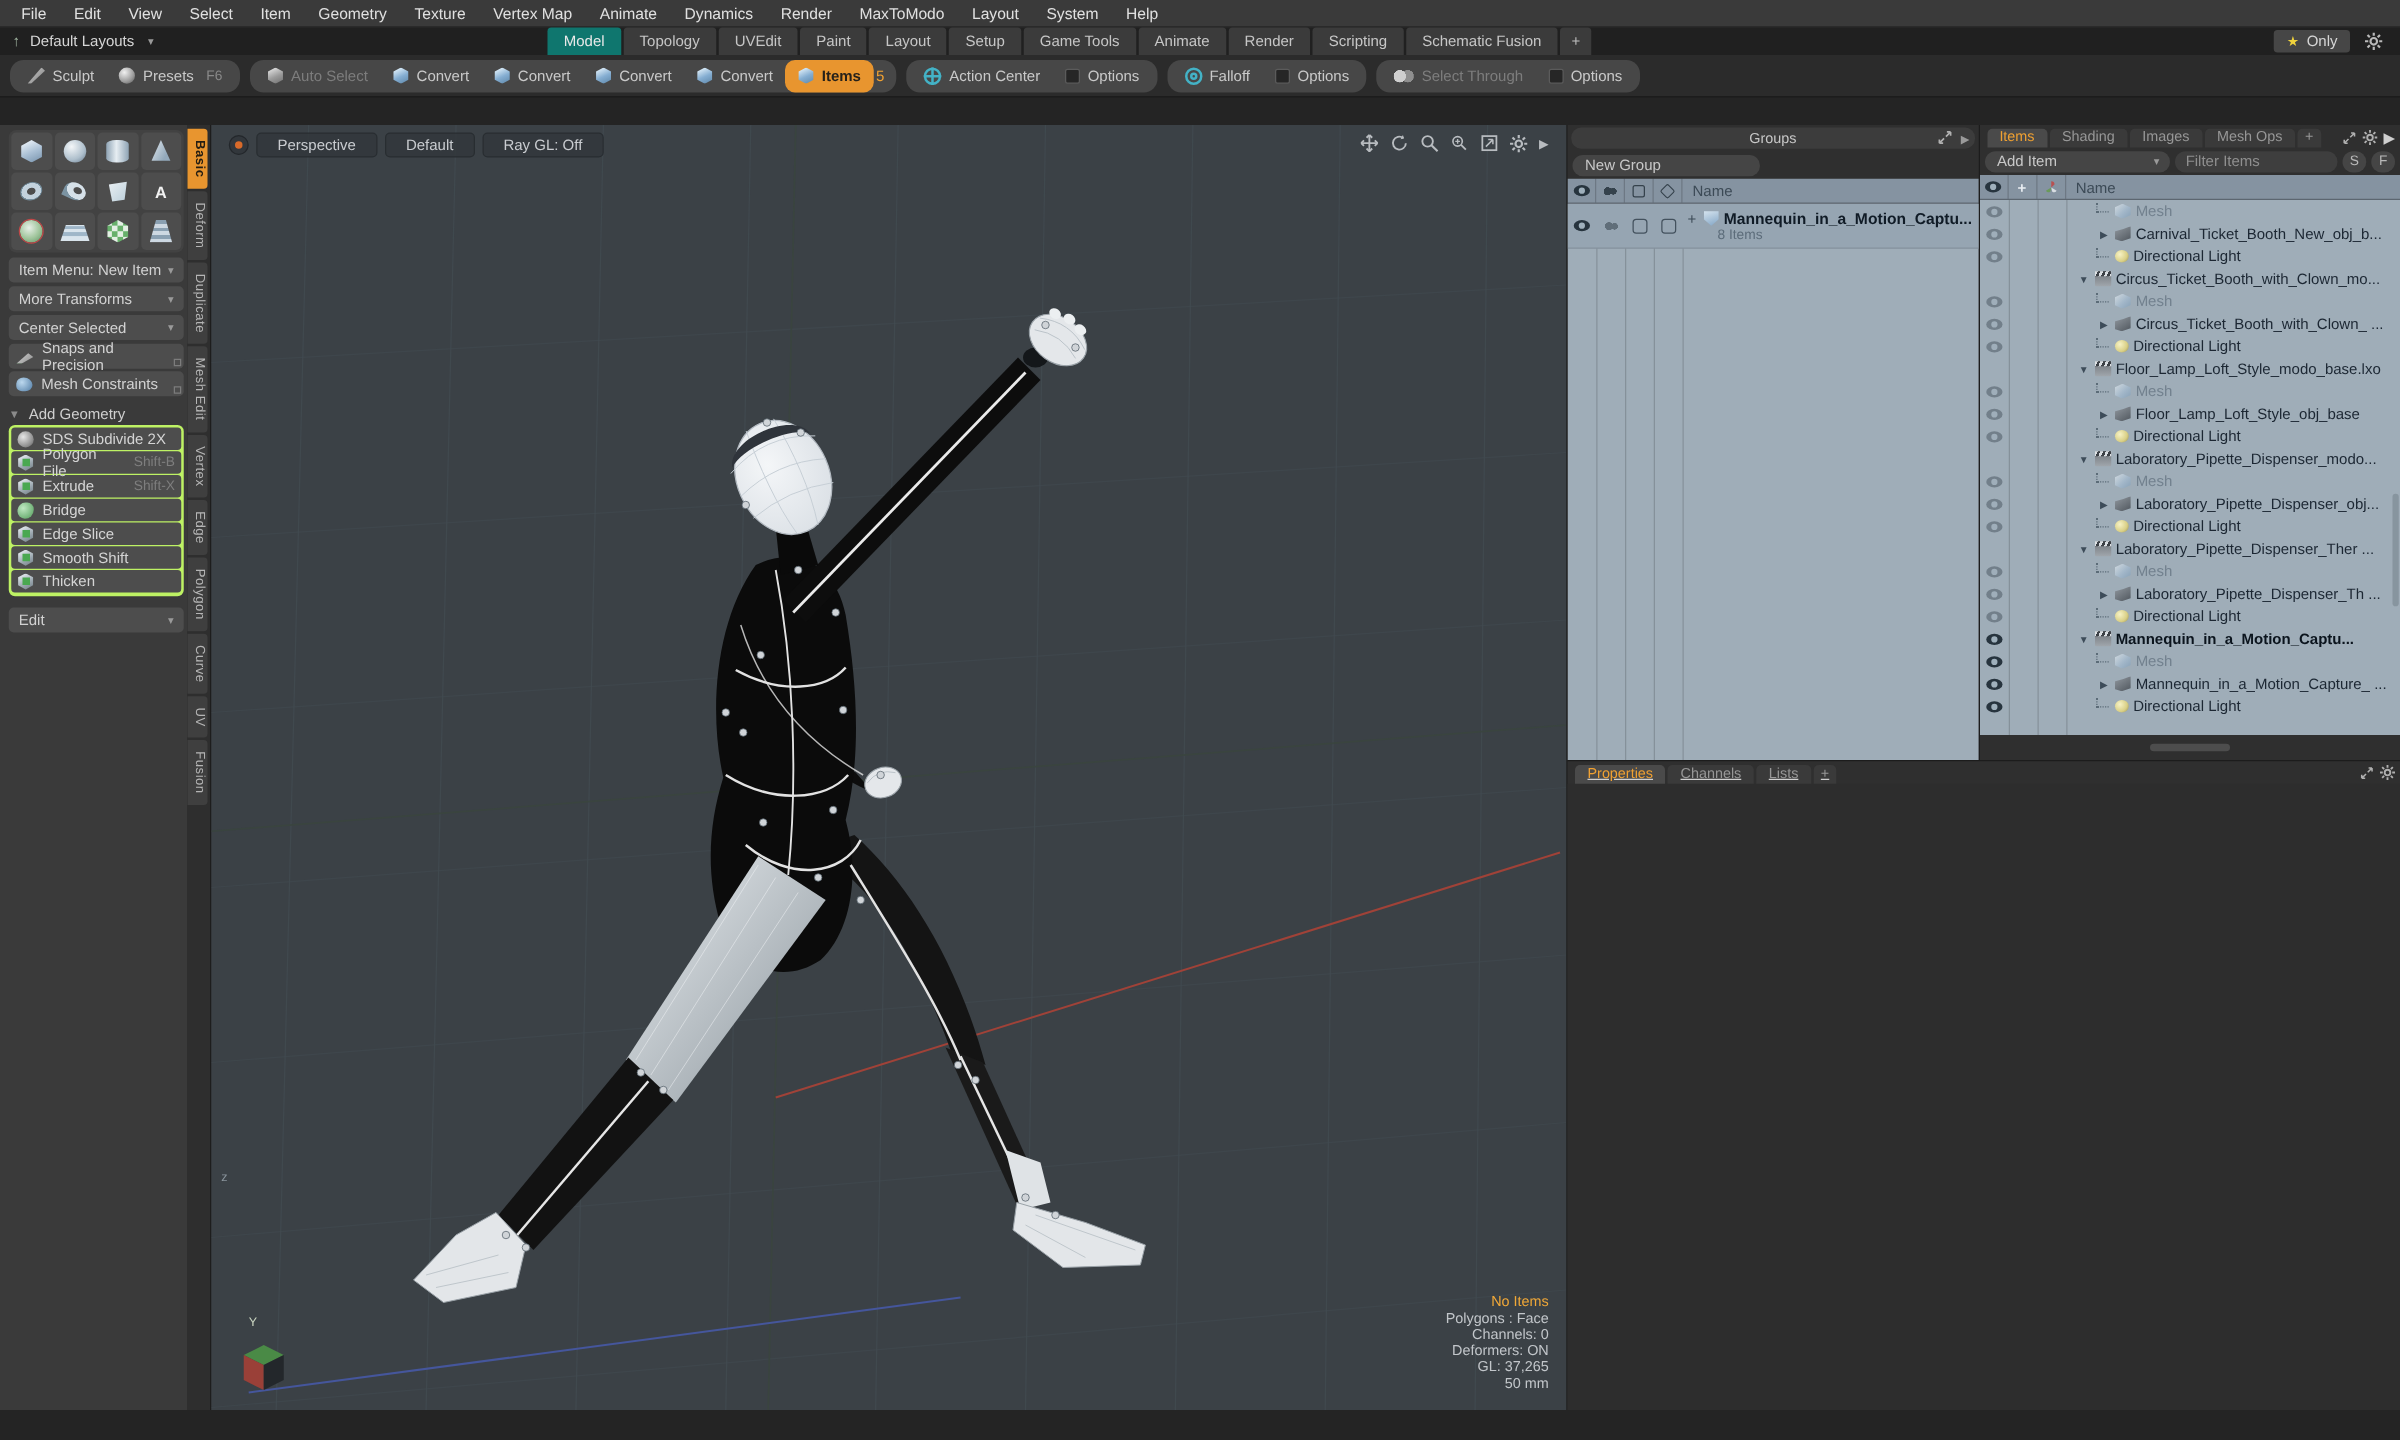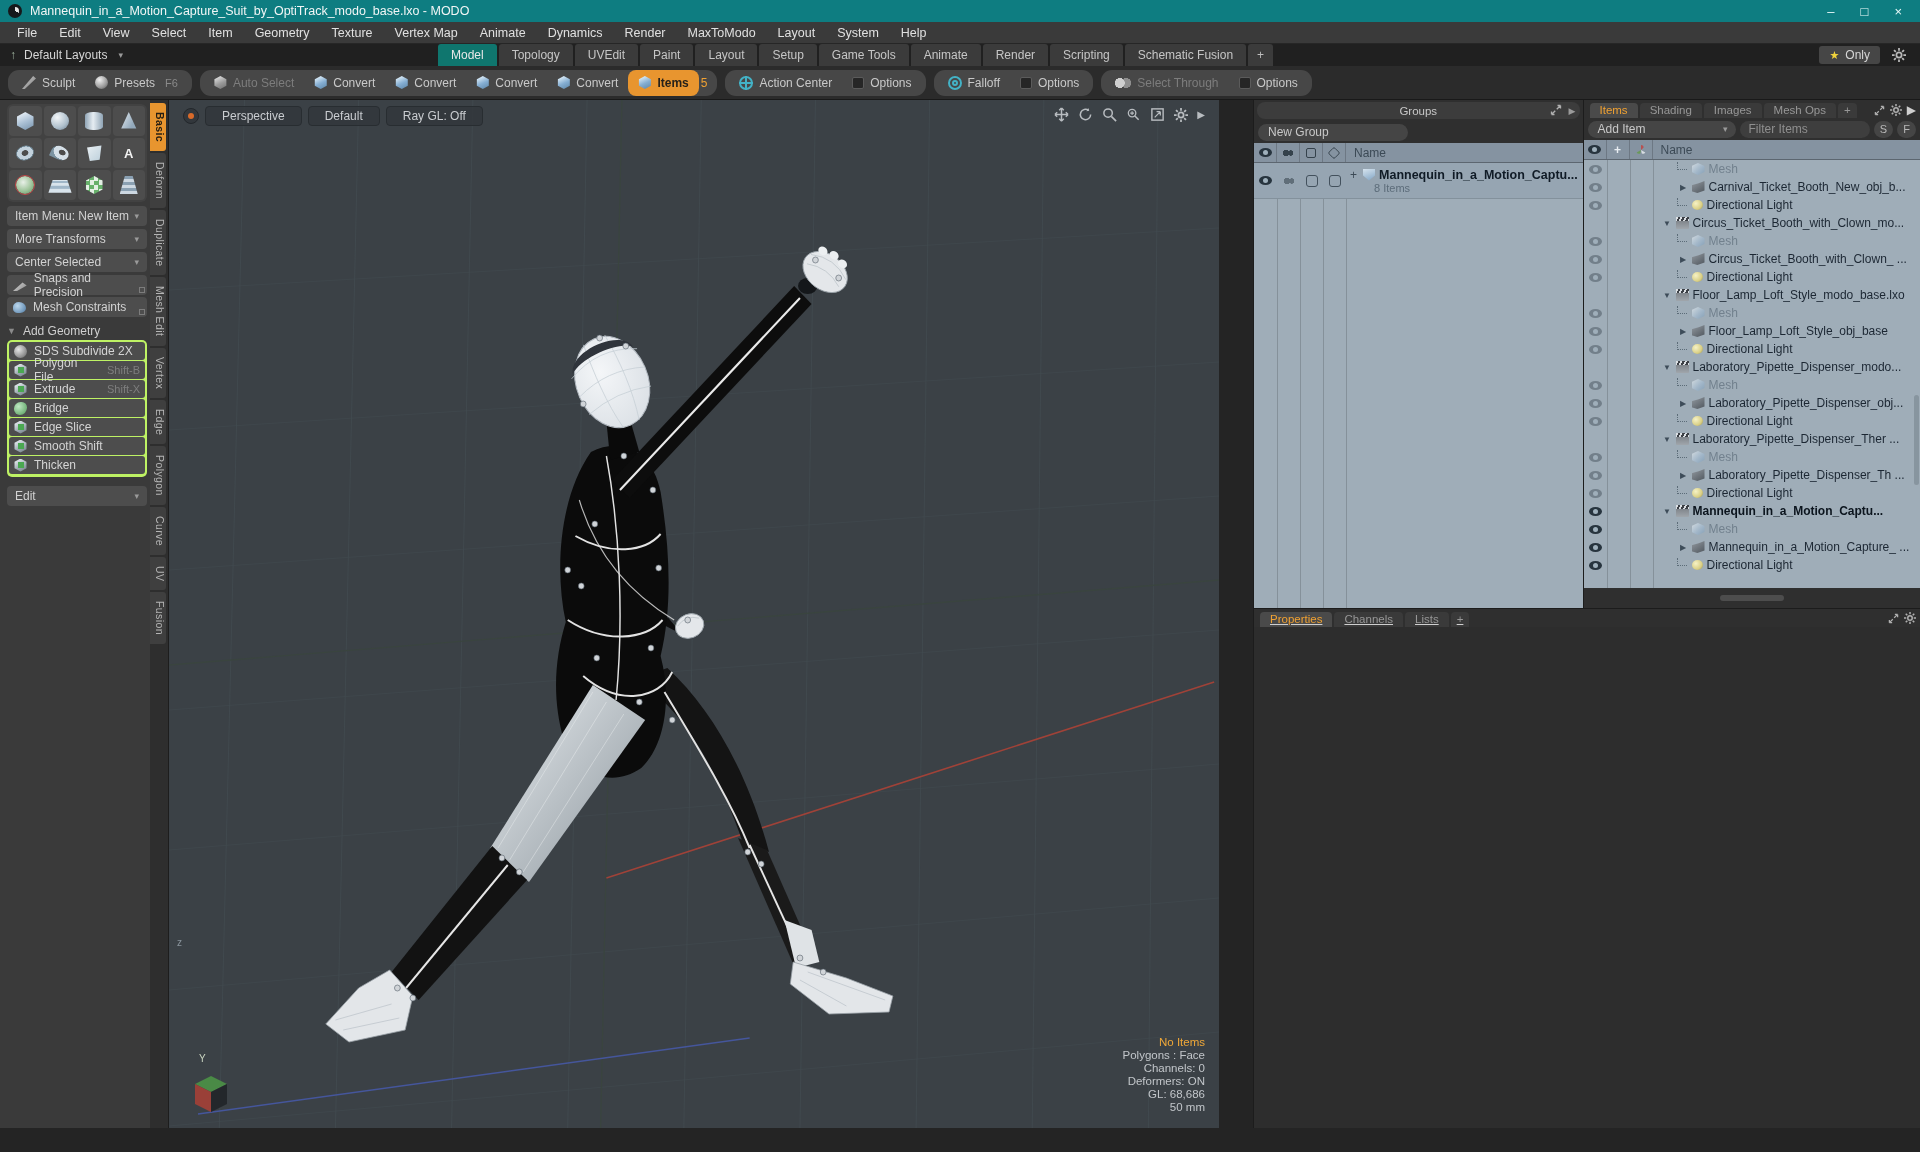--- a/index.html
+++ b/index.html
@@ -116,21 +116,21 @@
   .vp-icons { position:absolute; top:7px; right:14px; display:flex; gap:9px; align-items:center; }
   .vp-icons svg { display:block; }
   .vp-play { color:#b8bcc0; font-size:10px; }
   .vp-stats { position:absolute; right:14px; bottom:14px; text-align:right; font-size:11.5px; line-height:13px; color:#c2c6ca; }
   .stat.hot { color:#f0a838;margin-top:39px; }
   .gizmo { position:absolute; left:22px; bottom:14px; }
   .axis-y { position:absolute; left:30px; bottom:64px; color:#c9d4c0; font-size:10px; }
   .axis-z { position:absolute; left:8px; bottom:180px; color:#8a949c; font-size:10px; }
 
   
-  .rightcols { width:667px; flex:none; display:flex; flex-direction:column; background:#2f2f2f; border-left:1px solid #1c1c1c;margin-left:34px;}
+  .rightcols { width:667px; flex:none; display:flex; flex-direction:column; background:#2f2f2f; border-left:1px solid #1c1c1c;}
   .toppanels { height:508px; display:flex; }
   .panel { display:flex; flex-direction:column; overflow:hidden; }
   .groups-panel { width:330px; border-right:1px solid #1c1c1c; }
   .items-panel { width:337px; }
   .ptitle { height:17px; margin:2px 3px; background:#3c3c3c; border-radius:8px; display:flex; align-items:center; justify-content:center; position:relative; color:#c8c8c8; font-size:11.5px;}
   .ptitle .corner { position:absolute; right:18px; top:2px; }
   .ptitle .chev { position:absolute; right:4px; color:#9a9a9a; font-size:9px; }
   .newgroup-row { height:22px; display:flex; align-items:center; padding:0 4px; }
   .pill-btn { background:#454545; border-radius:9px; height:17px; display:flex; align-items:center; padding:0 10px; color:#c8c8c8; }
   .newgroup-btn { width:150px; }
@@ -206,29 +206,20 @@
   .cmd-input { flex:1; background:#3a3a3a; border-radius:9px; height:17px; display:flex; align-items:center; padding:0 10px; color:#828282; }
   .cmd-dot { width:13px; height:13px; border-radius:50%; background:#e87c1e; flex:none; }
 
   svg.mini { display:block; }
 </style>
 </head>
 <body>
 
 <div class="root">
 
-  <div class="titlebar">
-    <span class="modo-logo"></span>
-    <span class="title-text">Mannequin_in_a_Motion_Capture_Suit_by_OptiTrack_modo_base.lxo - MODO</span>
-    <span class="win-btns">
-      <span>–</span>
-      <span>□</span>
-      <span>×</span>
-    </span>
-  </div>
 
   <div class="menubar">
 
   <span class="menu-item">File</span>
       <span class="menu-item">Edit</span>
       <span class="menu-item">View</span>
       <span class="menu-item">Select</span>
       <span class="menu-item">Item</span>
       <span class="menu-item">Geometry</span>
       <span class="menu-item">Texture</span>
@@ -637,21 +628,21 @@
           </svg>
         <span class="vp-play">▶</span>
       </div>
 
       <div class="vp-stats">
 
       <div class="stat hot">No Items</div>
           <div class="stat">Polygons : Face</div>
           <div class="stat">Channels: 0</div>
           <div class="stat">Deformers: ON</div>
-          <div class="stat">GL: 68,686</div>
+          <div class="stat">GL: 37,265</div>
           <div class="stat">50 mm</div>
         </div>
 
       <span class="axis-y">Y</span>
       <span class="axis-z">z</span>
       <svg class="gizmo mini" width="40" height="44" viewBox="0 0 40 44">
         <polygon points="20,6 36,14 20,22 4,14" fill="#4a8a46"></polygon>
         <polygon points="4,14 20,22 20,42 4,34" fill="#9a4038"></polygon>
         <polygon points="20,22 36,14 36,34 20,42" fill="#23272b"></polygon>
       </svg>

